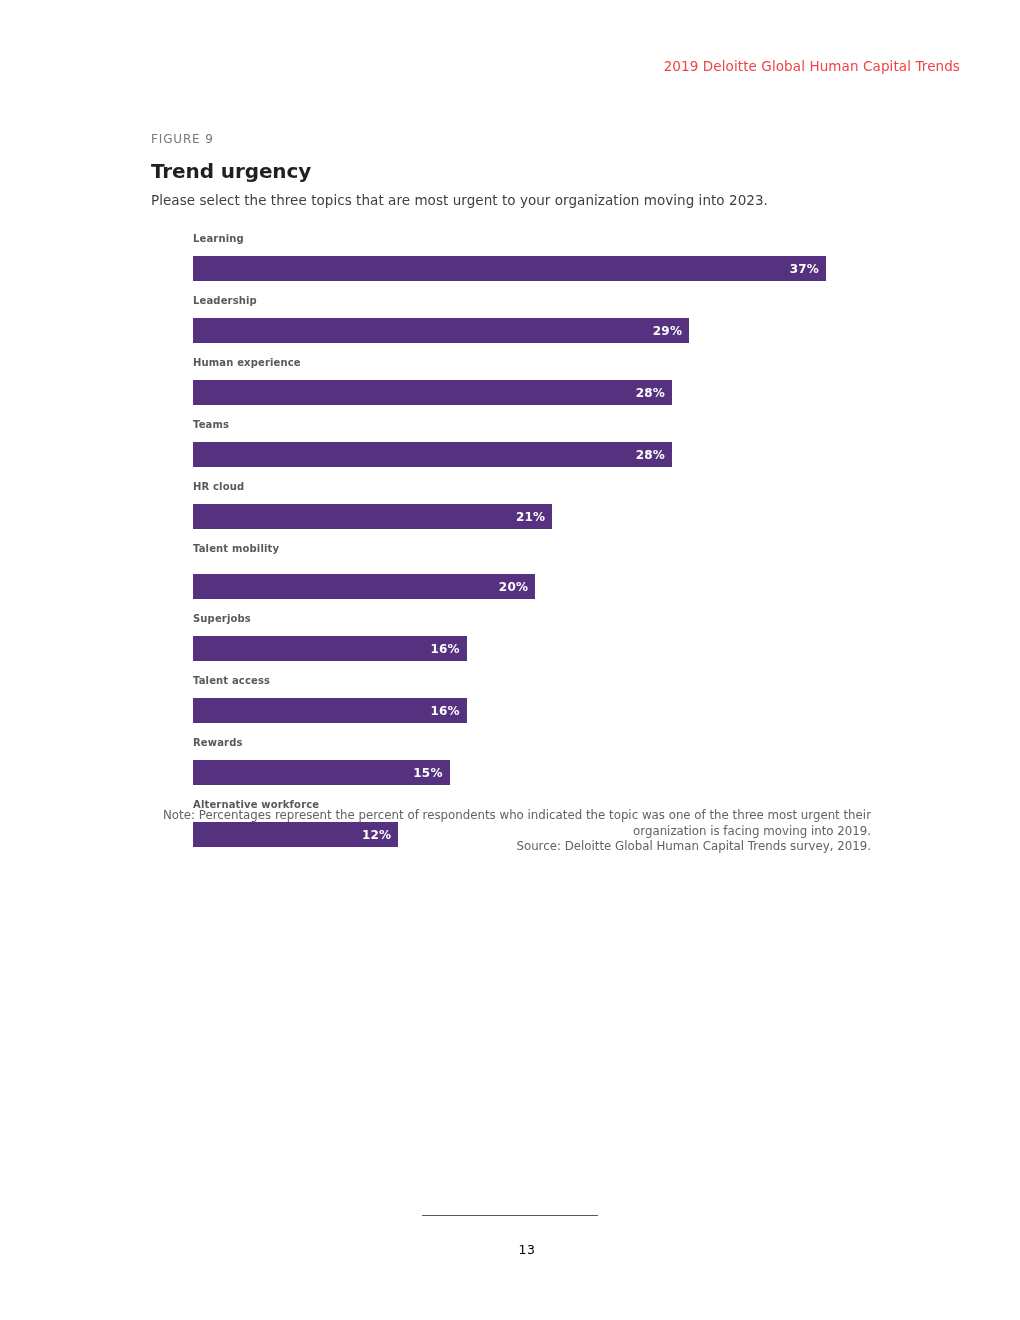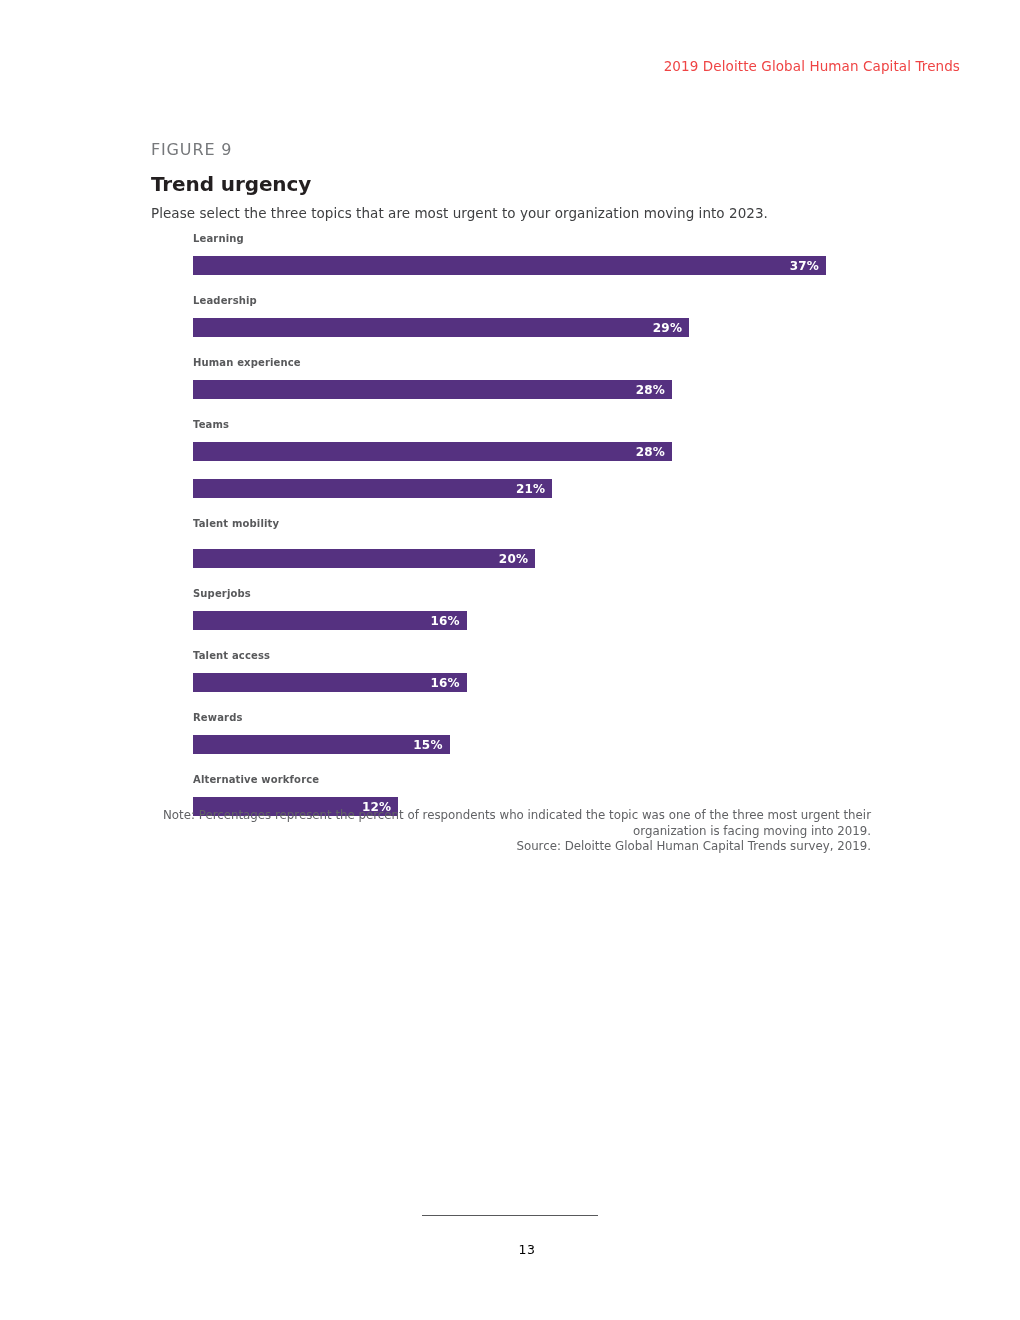--- a/index.html
+++ b/index.html
@@ -28,24 +28,24 @@
   }
 
   
   .figure-block {
     position: absolute;
     left: 151px;
     top: 132px;
     width: 820px;
   }
   .figure-eyebrow {
-    font-size: 16px;
+    font-size: 12px;
     letter-spacing: 0.85px;
     color: #76787b;
-    margin: 8px 0 9px 0;
+    margin: 0 0 9px 0;
   }
   .figure-title {
     font-size: 20px;
     font-weight: bold;
     color: #231f20;
     margin: 13px 0 9px 0;
     letter-spacing: -0.1px;
   }
   .figure-subtitle {
     font-size: 13.5px;
@@ -74,21 +74,21 @@
     letter-spacing: 0.15px;
     line-height: 16px;
     margin-bottom: 9px;
     white-space: nowrap;
   }
   .bar-track {
     position: relative;
     height: 19px;
   }
   .bar-fill {
-    height: 19px;
+    height: 25px;
     background: #553180;
     display: flex;
     align-items: center;
     justify-content: flex-end;
     box-sizing: border-box;
     padding-right: 7px;
   }
   .bar-value {
     font-size: 12px;
     font-weight: bold;
@@ -169,20 +169,21 @@
     </div>
     <div class="bar-row">
       <div class="bar-label">Teams</div>
       <div class="bar-track">
         <div class="bar-fill" style="width: 479.027px; background: rgb(85, 49, 128);">
           <span class="bar-value">28%</span>
         </div>
       </div>
     </div>
     <div class="bar-row">
+      <div class="bar-label">HR cloud</div>
       <div class="bar-track">
         <div class="bar-fill" style="width: 359.27px; background: rgb(85, 49, 128);">
           <span class="bar-value">21%</span>
         </div>
       </div>
     </div>
     <div class="bar-row">
       <div class="bar-label">Talent mobility</div>
       <div class="bar-track">
         <div class="bar-fill" style="width: 342.162px; background: rgb(85, 49, 128); margin-top: 17px;">

